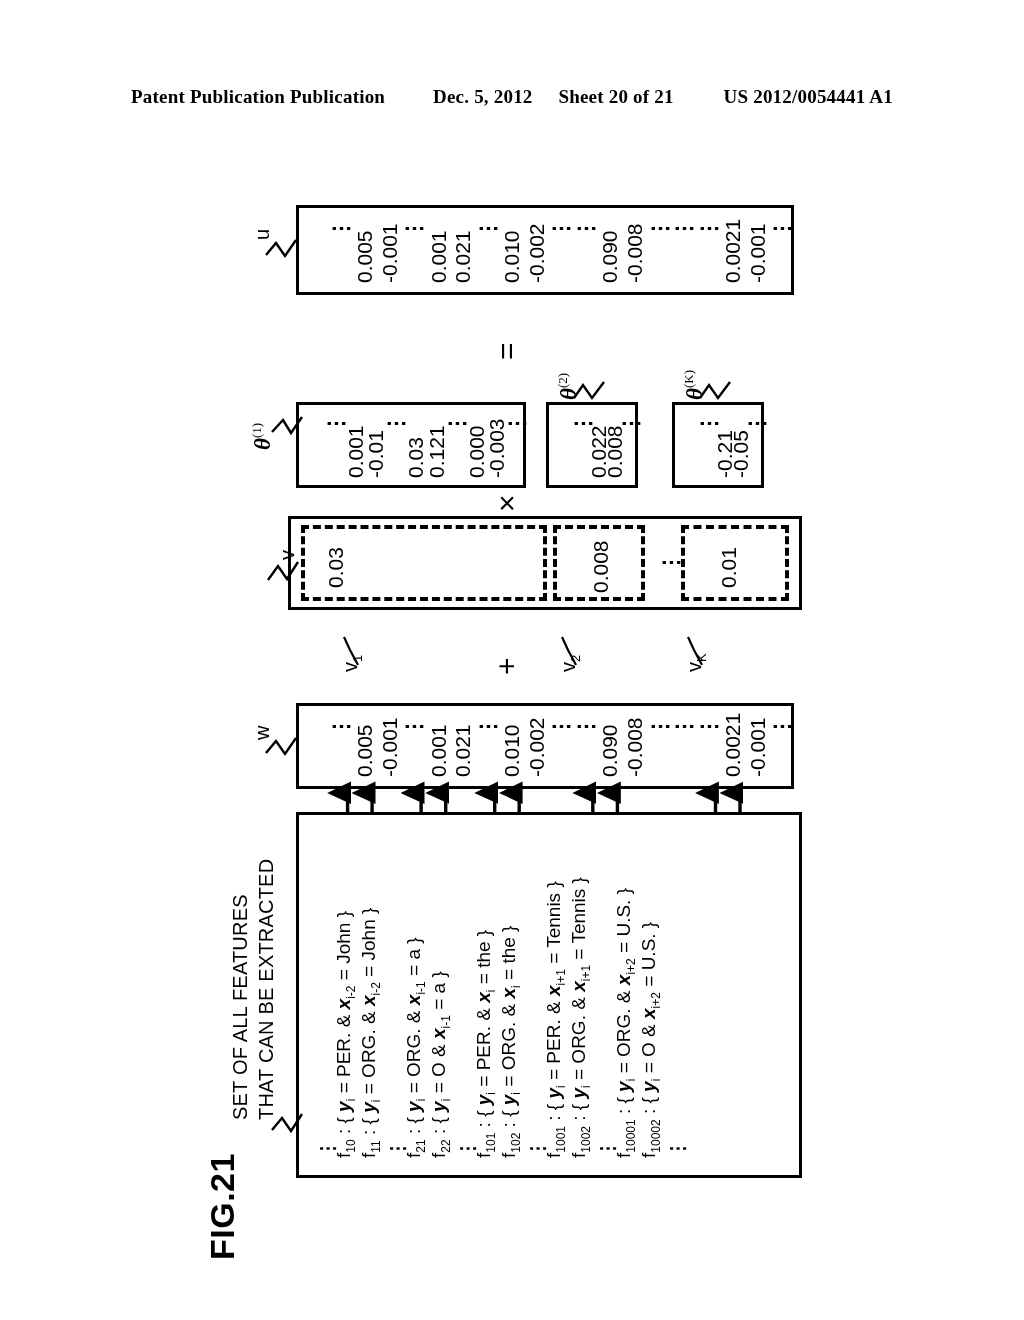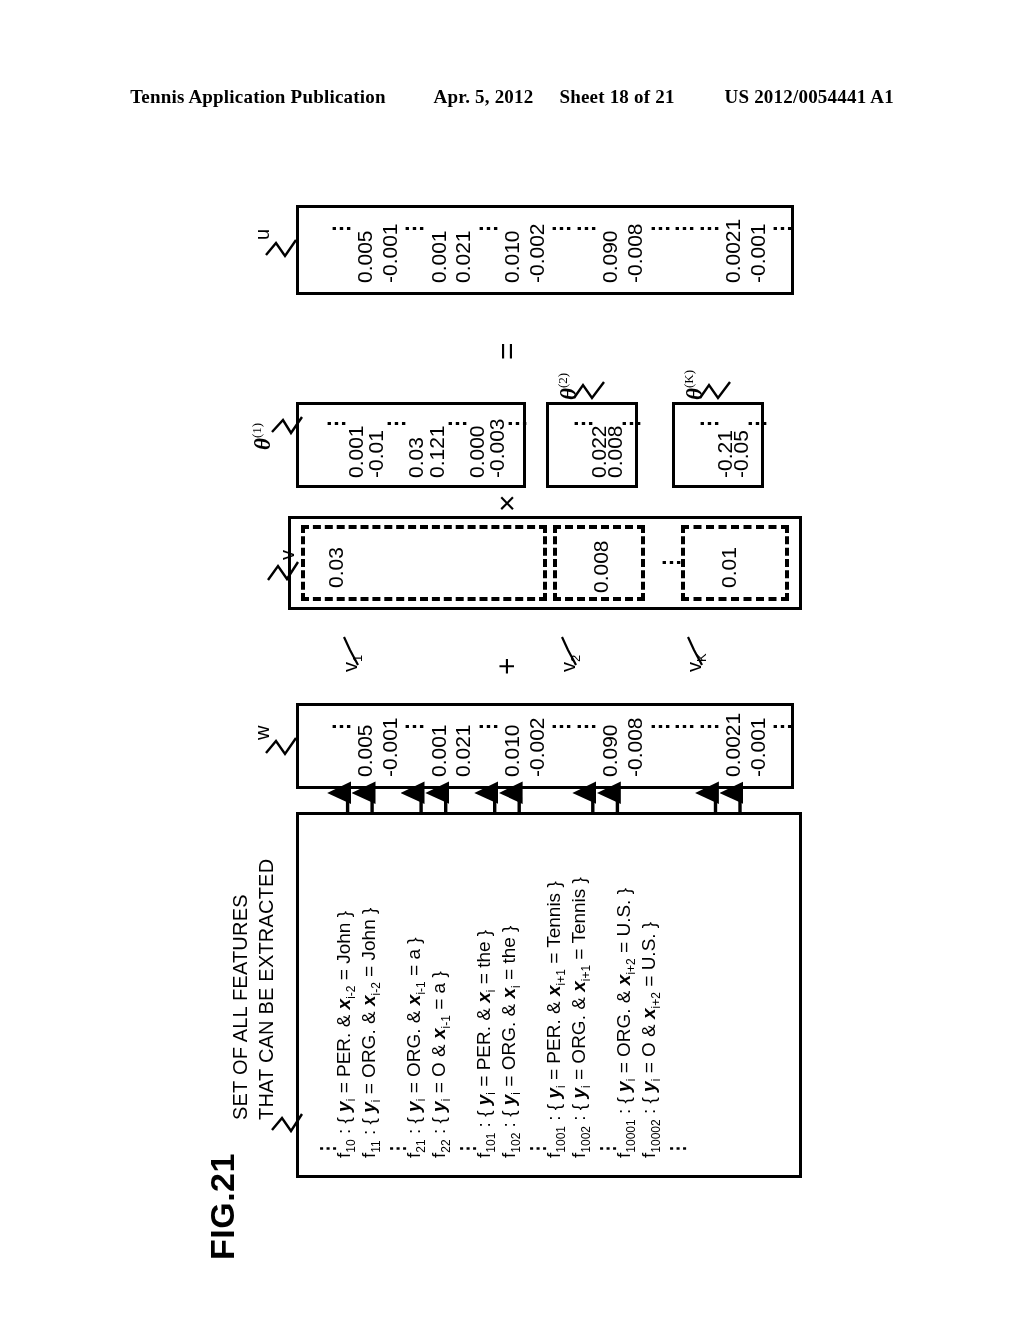--- a/index.html
+++ b/index.html
@@ -171,25 +171,25 @@
     position: absolute;
     left: 0; top: 0;
     width: 1024px; height: 1320px;
     pointer-events: none;
   }
 </style>
 </head>
 <body>
 
 <div class="pat-header">
-  <span>Tennis Application Publication</span>
+  <span>Patent Publication Publication</span>
   <span class="hdr-gap1"></span>
-  <span>Apr. 5, 2012</span>
+  <span>Dec. 5, 2012</span>
   <span class="hdr-gap2"></span>
-  <span>Sheet 18 of 21</span>
+  <span>Sheet 20 of 21</span>
   <span class="hdr-gap3"></span>
   <span>US 2012/0054441 A1</span>
 </div>
 
 <div class="stage">
 
   <div class="rot fig-label" style="left:205px; top:1260px;">FIG.21</div>
 
   <div class="box" id="box-u" style="left:296px; top:205px; width:498px; height:90px;"></div>
   <div class="vlabel" style="left:252px; top:240px;">u</div>

